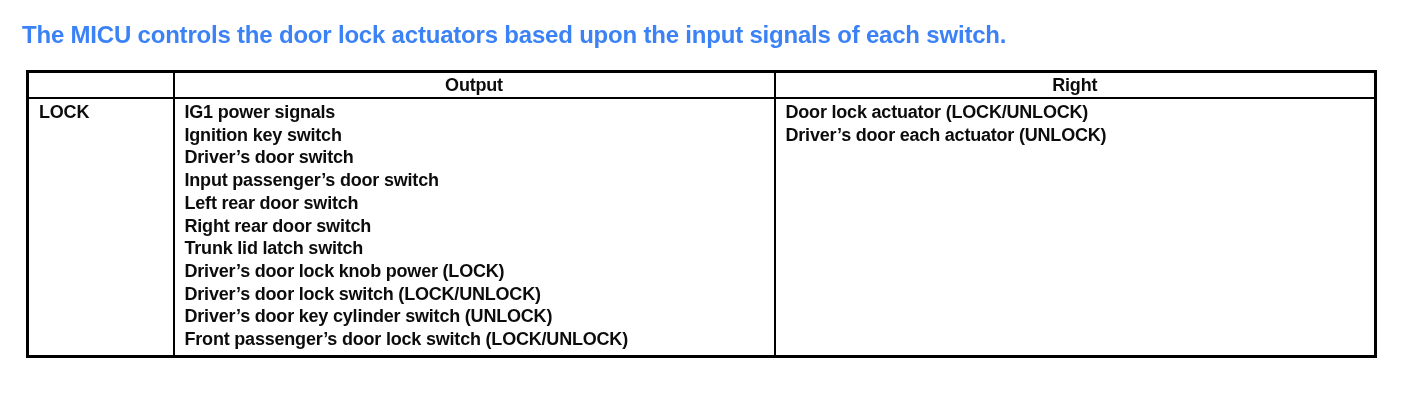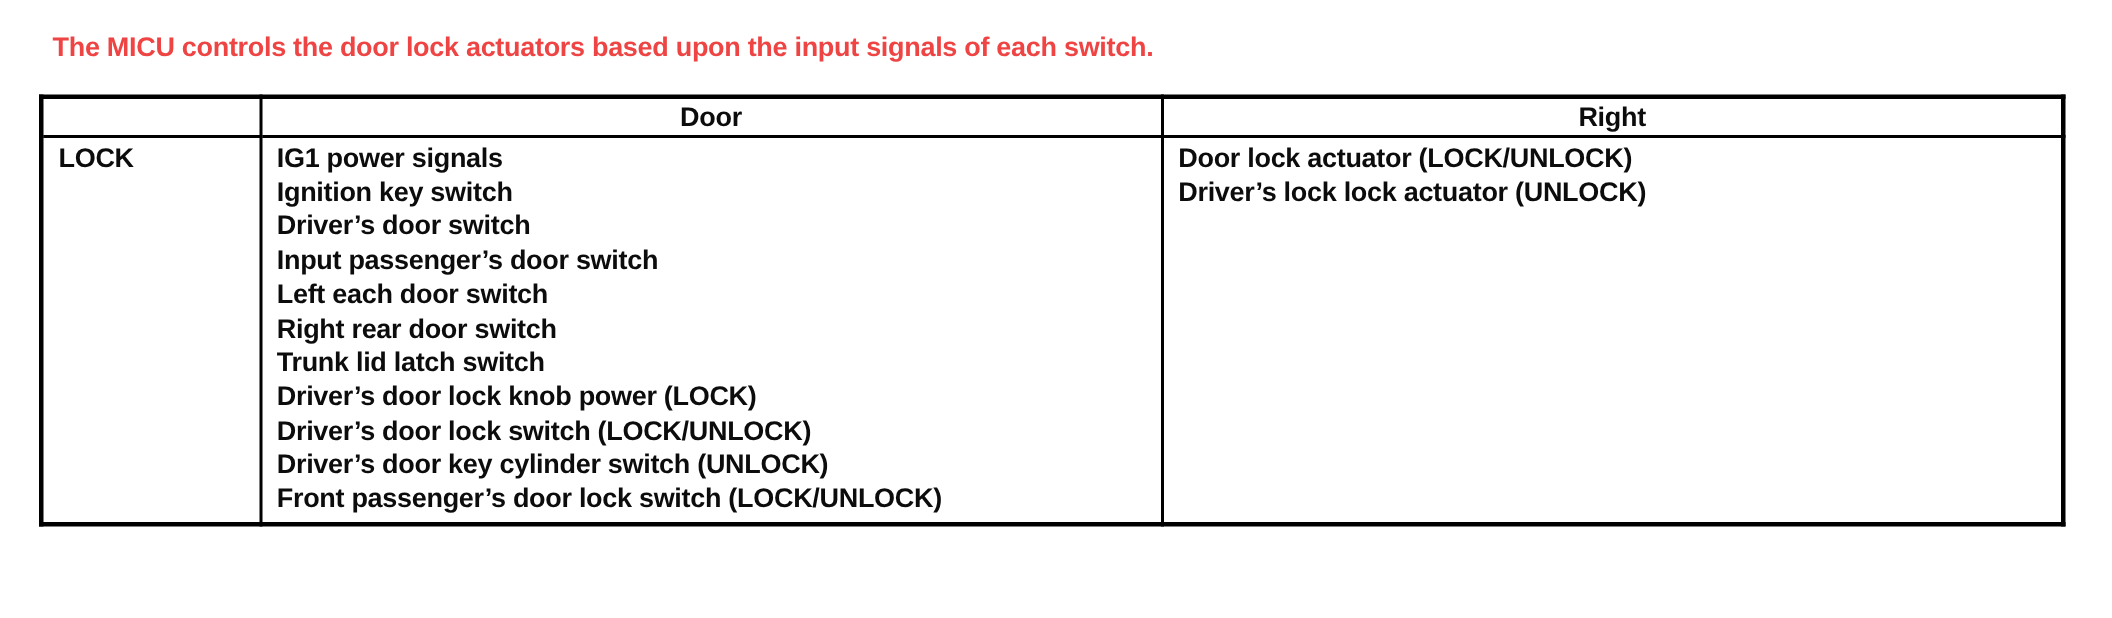--- a/index.html
+++ b/index.html
@@ -23,25 +23,25 @@
   .doc-title {
     margin: 8px 0 0 21px;
     font-size: 30px;
     font-weight: bold;
     letter-spacing: -0.6px;
     color: #0a0a0a;
     transform: scaleY(1.02);
     transform-origin: left top;
   }
   .doc-intro {
-    margin: 21px 0 0 35px;
-    font-size: 18px;
+    margin: 21px 0 0 22px;
+    font-size: 24px;
     font-weight: bold;
     letter-spacing: -0.2px;
-    color: #ef4444;
+    color: #3b82f6;
   }
   table.io-table {
     border-collapse: collapse;
     table-layout: fixed;
     margin: 21px 0 0 26px;
     width: 1348px;
     border: 3px solid #000;
   }
   table.io-table th,
   table.io-table td {
@@ -81,43 +81,43 @@
 
   <table class="io-table">
     <colgroup>
       <col class="col-label">
       <col class="col-input">
       <col class="col-output">
     </colgroup>
     <thead>
       <tr>
         <th></th>
-        <th>Door</th>
+        <th>Output</th>
         <th>Right</th>
       </tr>
     </thead>
     <tbody>
       <tr>
         <td class="cell-body">
           <div class="line">LOCK</div>
         </td>
         <td class="cell-body">
           <div class="line">IG1 power signals</div>
           <div class="line">Ignition key switch</div>
           <div class="line">Driver’s door switch</div>
           <div class="line">Input passenger’s door switch</div>
-          <div class="line">Left each door switch</div>
+          <div class="line">Left rear door switch</div>
           <div class="line">Right rear door switch</div>
           <div class="line">Trunk lid latch switch</div>
           <div class="line">Driver’s door lock knob power (LOCK)</div>
           <div class="line">Driver’s door lock switch (LOCK/UNLOCK)</div>
           <div class="line">Driver’s door key cylinder switch (UNLOCK)</div>
           <div class="line">Front passenger’s door lock switch (LOCK/UNLOCK)</div>
         </td>
         <td class="cell-body">
           <div class="line">Door lock actuator (LOCK/UNLOCK)</div>
-          <div class="line">Driver’s lock lock actuator (UNLOCK)</div>
+          <div class="line">Driver’s door each actuator (UNLOCK)</div>
         </td>
       </tr>
     </tbody>
   </table>
 
 </div>
 
 </body></html>

